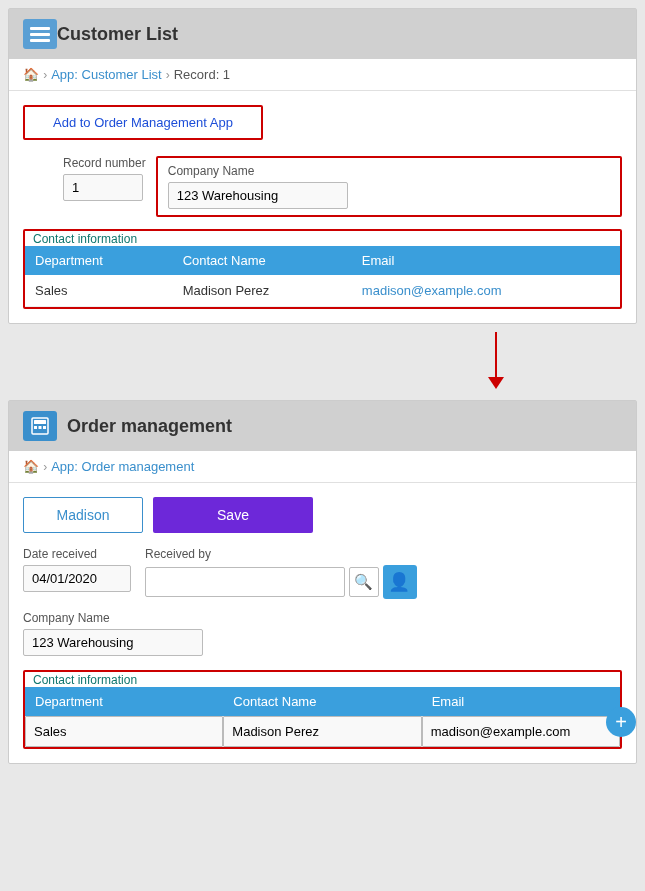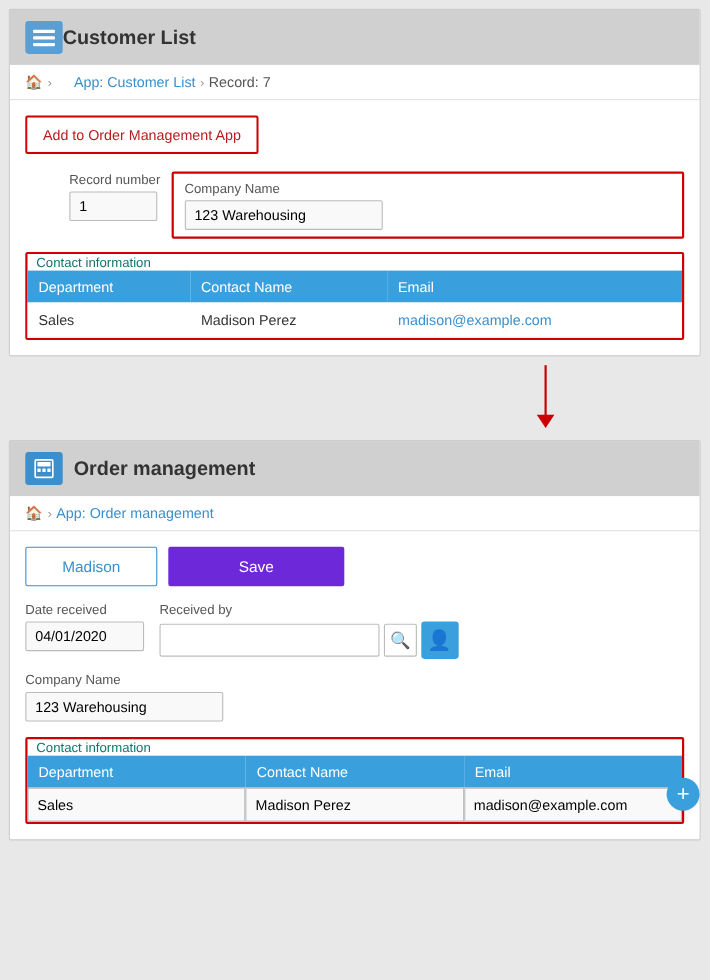--- a/index.html
+++ b/index.html
@@ -73,24 +73,24 @@
       padding: 14px;
     }
 
     .add-btn-container {
       border: 2px solid #cc0000;
       display: inline-block;
       margin-bottom: 16px;
       border-radius: 2px;
     }
     .add-btn {
-      padding: 8px 14px;
+      padding: 8px 28px;
       background: #fff;
       border: none;
-      color: #b91c1c;
+      color: #1d4ed8;
       font-size: 13px;
       cursor: pointer;
     }
 
     .form-row {
       display: flex;
       gap: 10px;
       margin-bottom: 12px;
       padding-left: 40px;
     }
@@ -307,23 +307,23 @@
       <span></span>
         <span></span>
         <span></span>
     </button>
     <span class="panel-title">Customer List</span>
   </div>
 
   <div class="breadcrumb">
     <span style="cursor:pointer; color:#555;">🏠</span>
     <span class="chevron">›</span>
-    <span class="crumb-link" style="cursor:pointer;margin-left:16px;">App: Customer List</span>
+    <span class="crumb-link" style="cursor:pointer;">App: Customer List</span>
     <span class="chevron">›</span>
-    <span class="crumb-plain">Record: 7</span>
+    <span class="crumb-plain">Record: 1</span>
   </div>
 
   <div class="panel-body">
     <div class="add-btn-container">
       <button class="add-btn">Add to Order Management App</button>
     </div>
 
     <div class="form-row">
       <div class="field-group">
         <span class="field-label">Record number</span>

